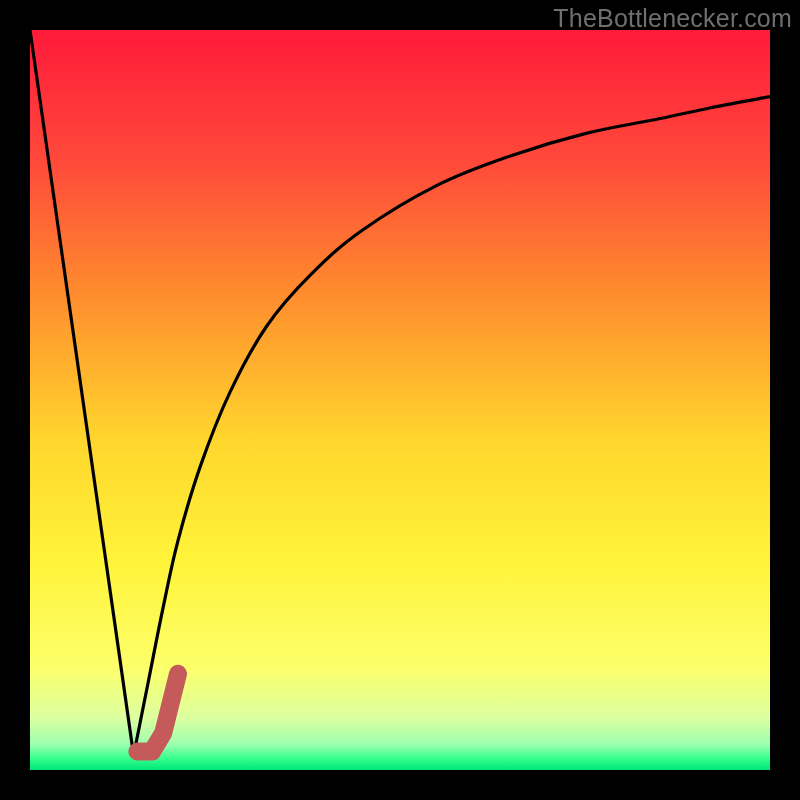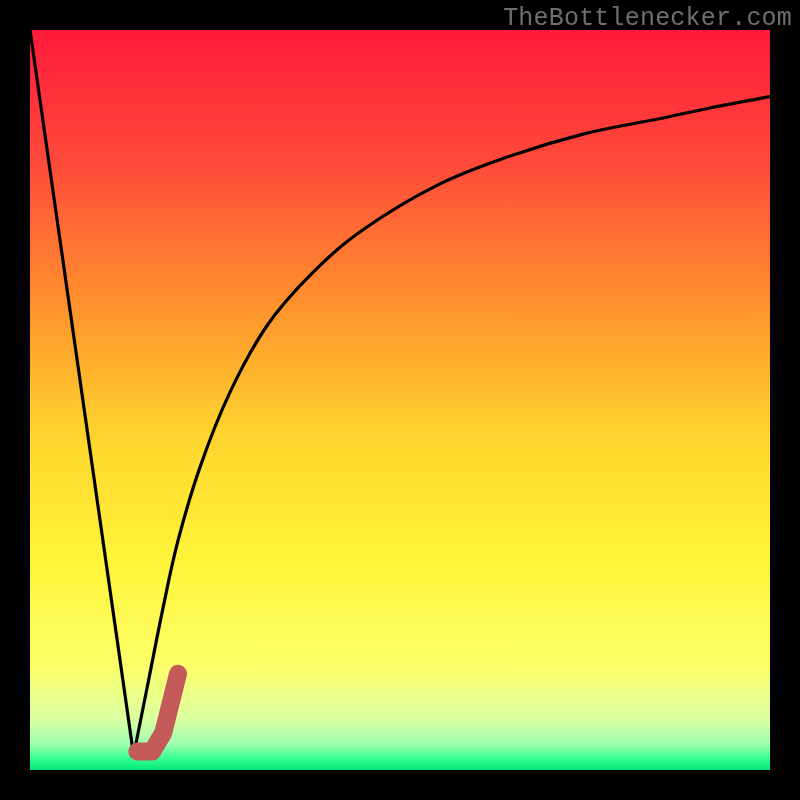--- a/index.html
+++ b/index.html
@@ -9,21 +9,20 @@
     height: 800px;
     background: #000;
     overflow: hidden;
     font-family: Arial, Helvetica, sans-serif;
   }
   .outer {
     position: relative;
     width: 800px;
     height: 800px;
     background: #000;
-    font-family: Liberation Mono, monospace;
   }
   .plot {
     position: absolute;
     left: 30px;
     top: 30px;
     width: 740px;
     height: 740px;
   }
   .watermark {
     position: absolute;

